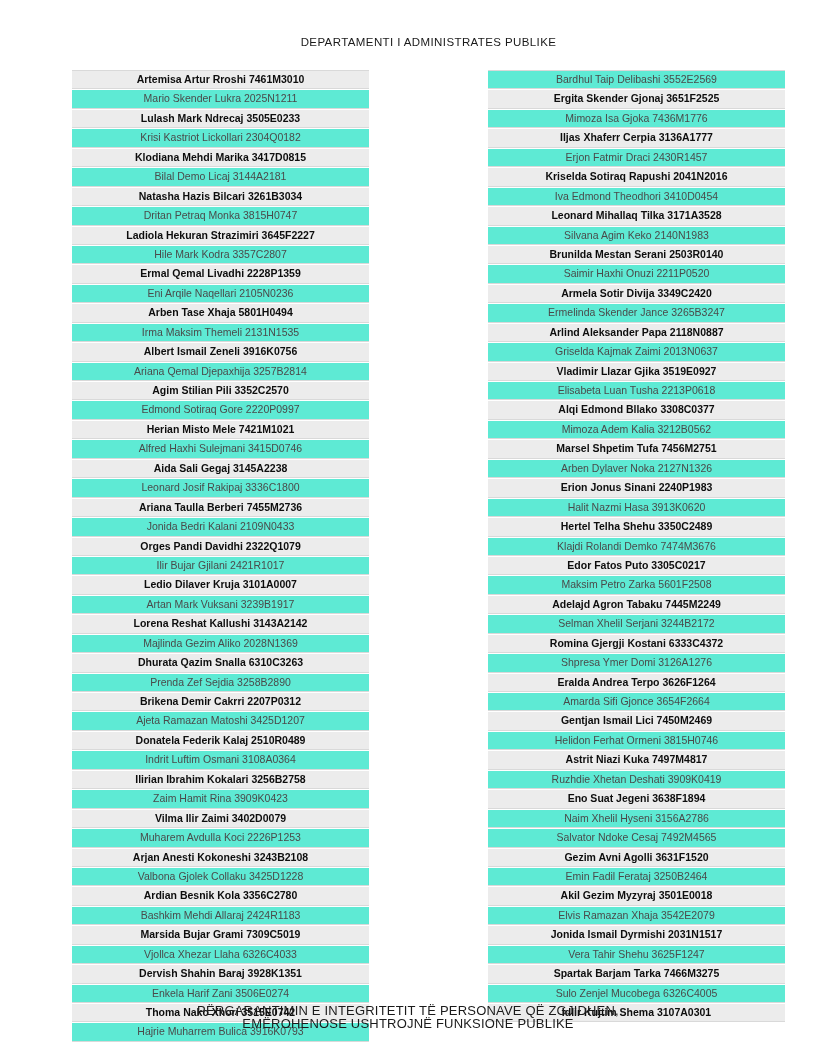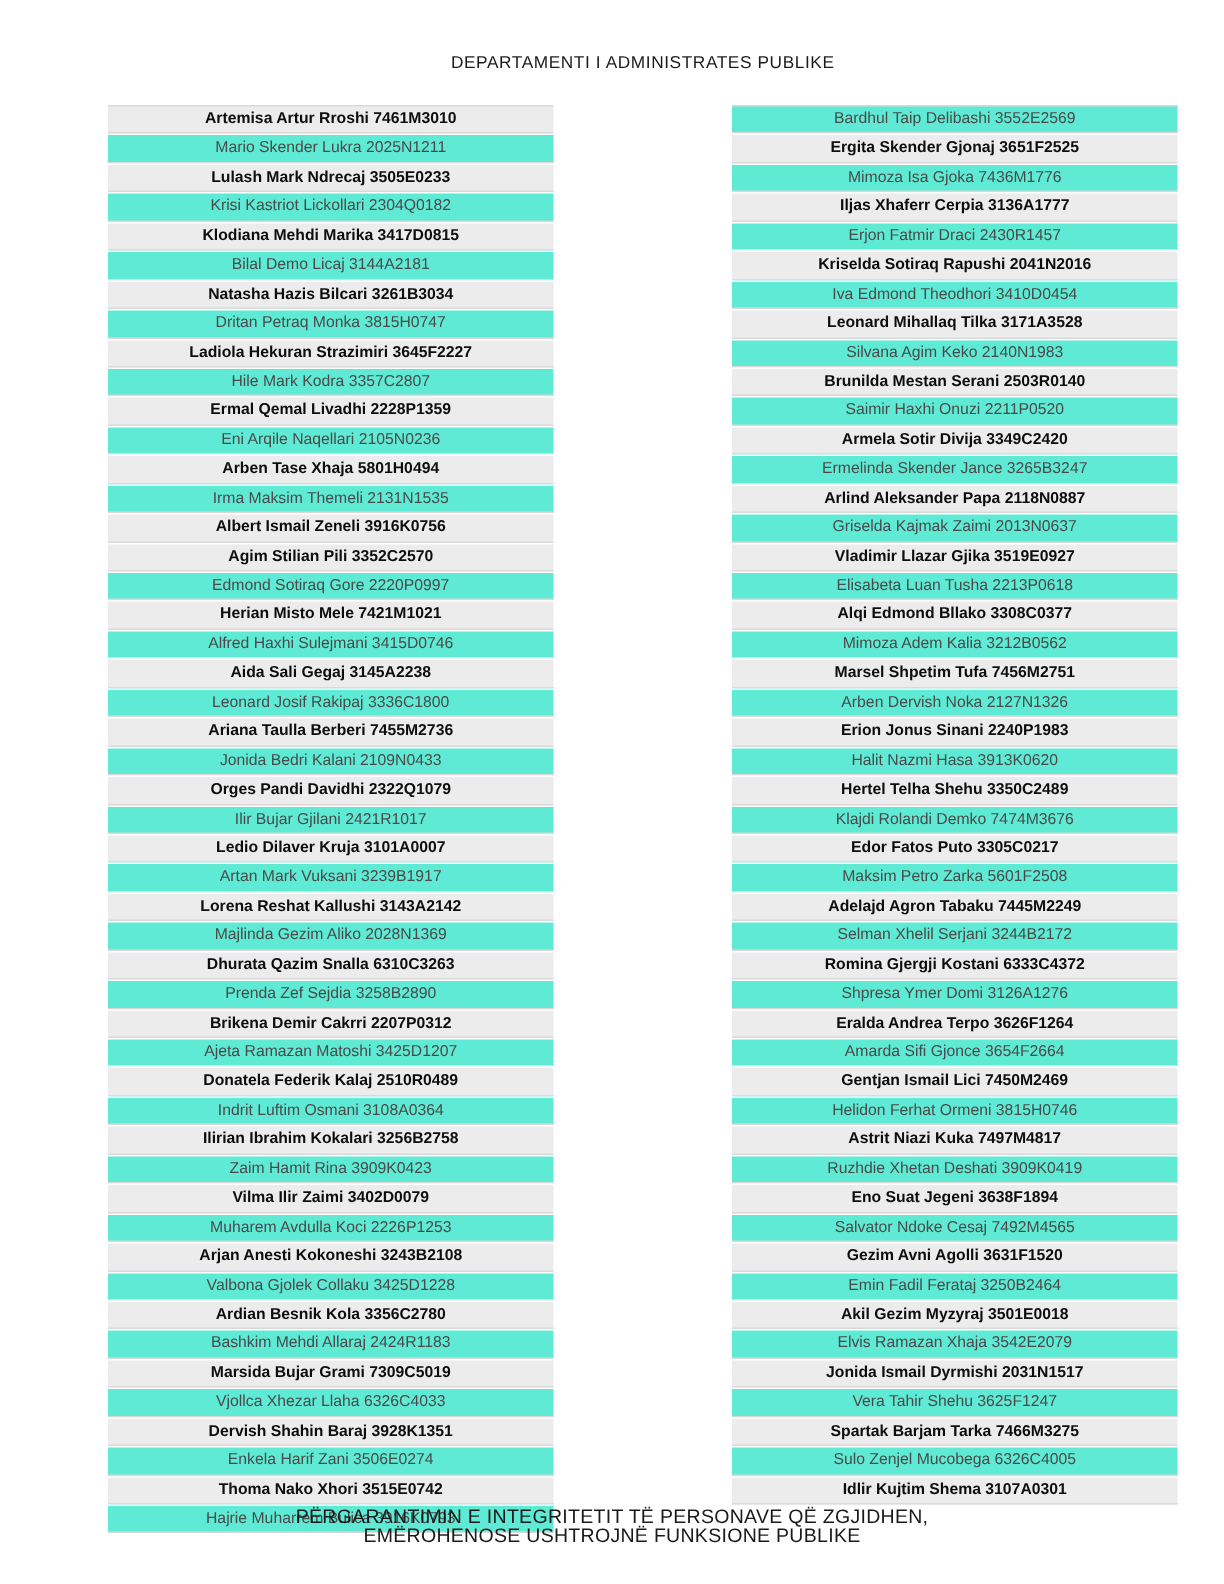--- a/index.html
+++ b/index.html
@@ -93,20 +93,21 @@
         <div class="name-row plain">Bilal Demo Licaj 3144A2181</div>
         <div class="name-row shade">Natasha Hazis Bilcari 3261B3034</div>
         <div class="name-row plain">Dritan Petraq Monka 3815H0747</div>
         <div class="name-row shade">Ladiola Hekuran Strazimiri 3645F2227</div>
         <div class="name-row plain">Hile Mark Kodra 3357C2807</div>
         <div class="name-row shade">Ermal Qemal Livadhi 2228P1359</div>
         <div class="name-row plain">Eni Arqile Naqellari 2105N0236</div>
         <div class="name-row shade">Arben Tase Xhaja 5801H0494</div>
         <div class="name-row plain">Irma Maksim Themeli 2131N1535</div>
         <div class="name-row shade">Albert Ismail Zeneli 3916K0756</div>
+        <div class="name-row plain">Ariana Qemal Djepaxhija 3257B2814</div>
         <div class="name-row shade">Agim Stilian Pili 3352C2570</div>
         <div class="name-row plain">Edmond Sotiraq Gore 2220P0997</div>
         <div class="name-row shade">Herian Misto Mele 7421M1021</div>
         <div class="name-row plain">Alfred Haxhi Sulejmani 3415D0746</div>
         <div class="name-row shade">Aida Sali Gegaj 3145A2238</div>
         <div class="name-row plain">Leonard Josif Rakipaj 3336C1800</div>
         <div class="name-row shade">Ariana Taulla Berberi 7455M2736</div>
         <div class="name-row plain">Jonida Bedri Kalani 2109N0433</div>
         <div class="name-row shade">Orges Pandi Davidhi 2322Q1079</div>
         <div class="name-row plain">Ilir Bujar Gjilani 2421R1017</div>
@@ -149,38 +150,39 @@
         <div class="name-row plain">Saimir Haxhi Onuzi 2211P0520</div>
         <div class="name-row shade">Armela Sotir Divija 3349C2420</div>
         <div class="name-row plain">Ermelinda Skender Jance 3265B3247</div>
         <div class="name-row shade">Arlind Aleksander Papa 2118N0887</div>
         <div class="name-row plain">Griselda Kajmak Zaimi 2013N0637</div>
         <div class="name-row shade">Vladimir Llazar Gjika 3519E0927</div>
         <div class="name-row plain">Elisabeta Luan Tusha 2213P0618</div>
         <div class="name-row shade">Alqi Edmond Bllako 3308C0377</div>
         <div class="name-row plain">Mimoza Adem Kalia 3212B0562</div>
         <div class="name-row shade">Marsel Shpetim Tufa 7456M2751</div>
-        <div class="name-row plain">Arben Dervish Noka 2127N1326</div>
+        <div class="name-row plain">Arben Dylaver Noka 2127N1326</div>
         <div class="name-row shade">Erion Jonus Sinani 2240P1983</div>
         <div class="name-row plain">Halit Nazmi Hasa 3913K0620</div>
         <div class="name-row shade">Hertel Telha Shehu 3350C2489</div>
         <div class="name-row plain">Klajdi Rolandi Demko 7474M3676</div>
         <div class="name-row shade">Edor Fatos Puto 3305C0217</div>
         <div class="name-row plain">Maksim Petro Zarka 5601F2508</div>
         <div class="name-row shade">Adelajd Agron Tabaku 7445M2249</div>
         <div class="name-row plain">Selman Xhelil Serjani 3244B2172</div>
         <div class="name-row shade">Romina Gjergji Kostani 6333C4372</div>
         <div class="name-row plain">Shpresa Ymer Domi 3126A1276</div>
         <div class="name-row shade">Eralda Andrea Terpo 3626F1264</div>
         <div class="name-row plain">Amarda Sifi Gjonce 3654F2664</div>
         <div class="name-row shade">Gentjan Ismail Lici 7450M2469</div>
         <div class="name-row plain">Helidon Ferhat Ormeni 3815H0746</div>
         <div class="name-row shade">Astrit Niazi Kuka 7497M4817</div>
         <div class="name-row plain">Ruzhdie Xhetan Deshati 3909K0419</div>
         <div class="name-row shade">Eno Suat Jegeni 3638F1894</div>
+        <div class="name-row plain">Naim Xhelil Hyseni 3156A2786</div>
         <div class="name-row plain">Salvator Ndoke Cesaj 7492M4565</div>
         <div class="name-row shade">Gezim Avni Agolli 3631F1520</div>
         <div class="name-row plain">Emin Fadil Ferataj 3250B2464</div>
         <div class="name-row shade">Akil Gezim Myzyraj 3501E0018</div>
         <div class="name-row plain">Elvis Ramazan Xhaja 3542E2079</div>
         <div class="name-row shade">Jonida Ismail Dyrmishi 2031N1517</div>
         <div class="name-row plain">Vera Tahir Shehu 3625F1247</div>
         <div class="name-row shade">Spartak Barjam Tarka 7466M3275</div>
         <div class="name-row plain">Sulo Zenjel Mucobega 6326C4005</div>
         <div class="name-row shade">Idlir Kujtim Shema 3107A0301</div>

